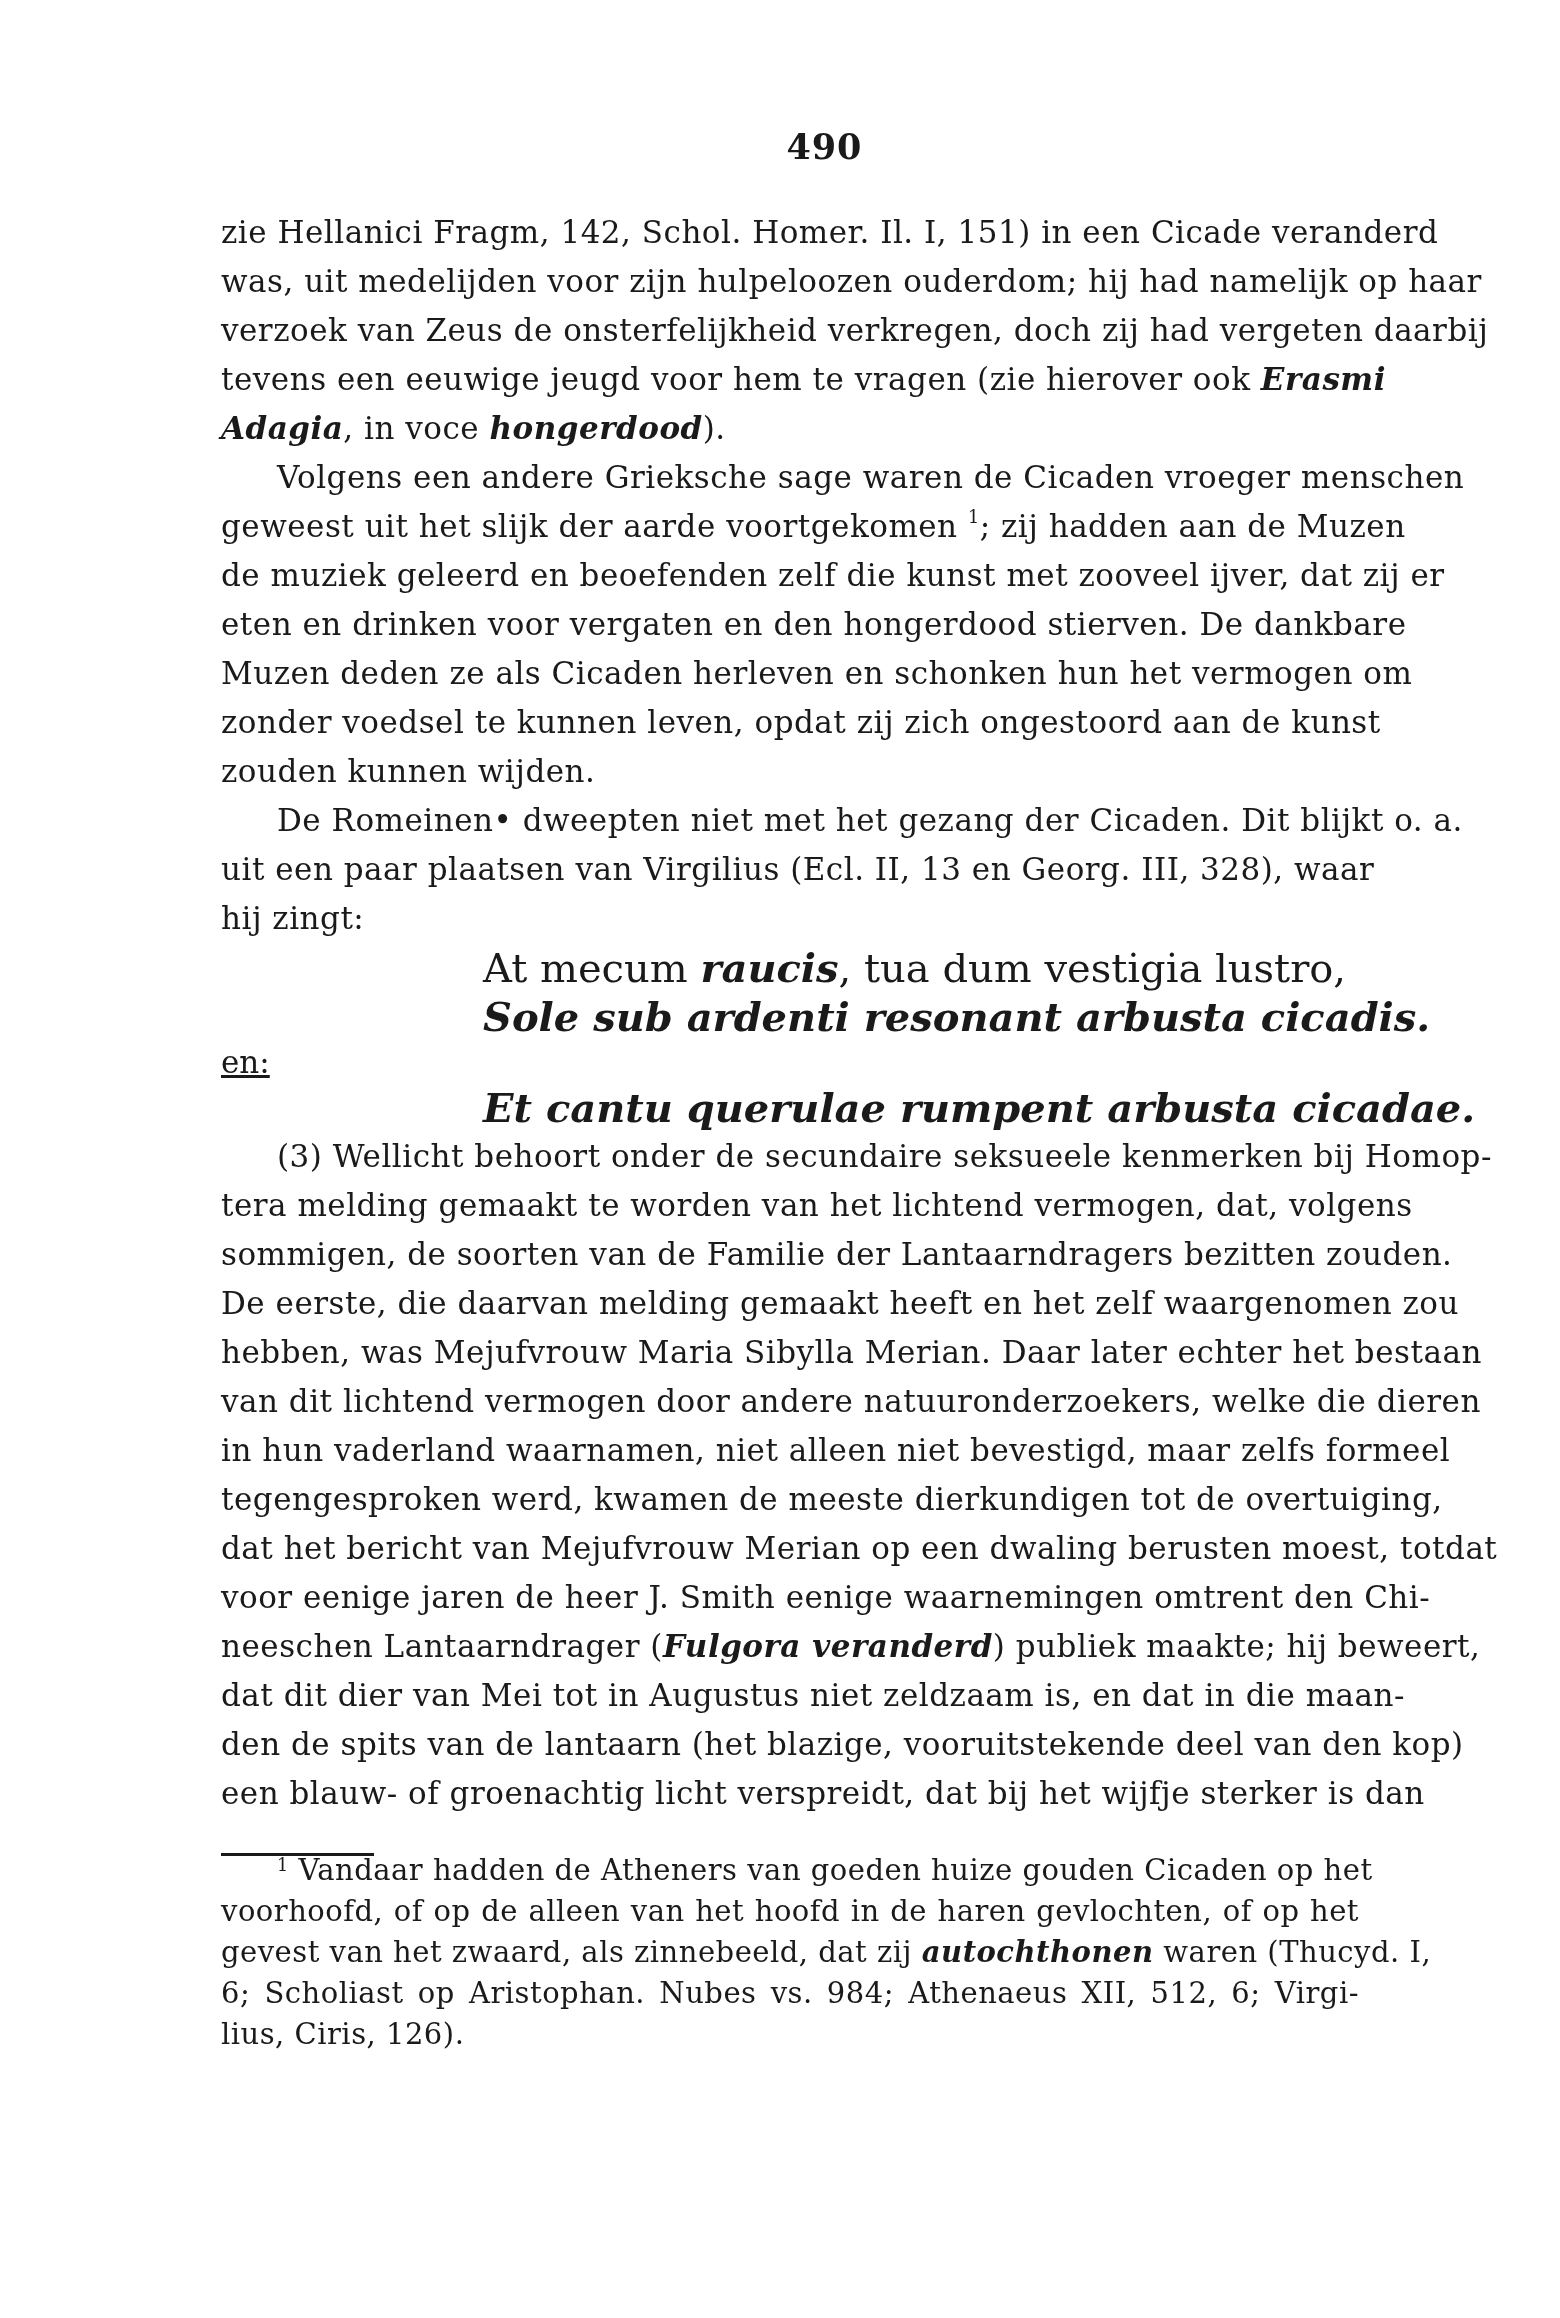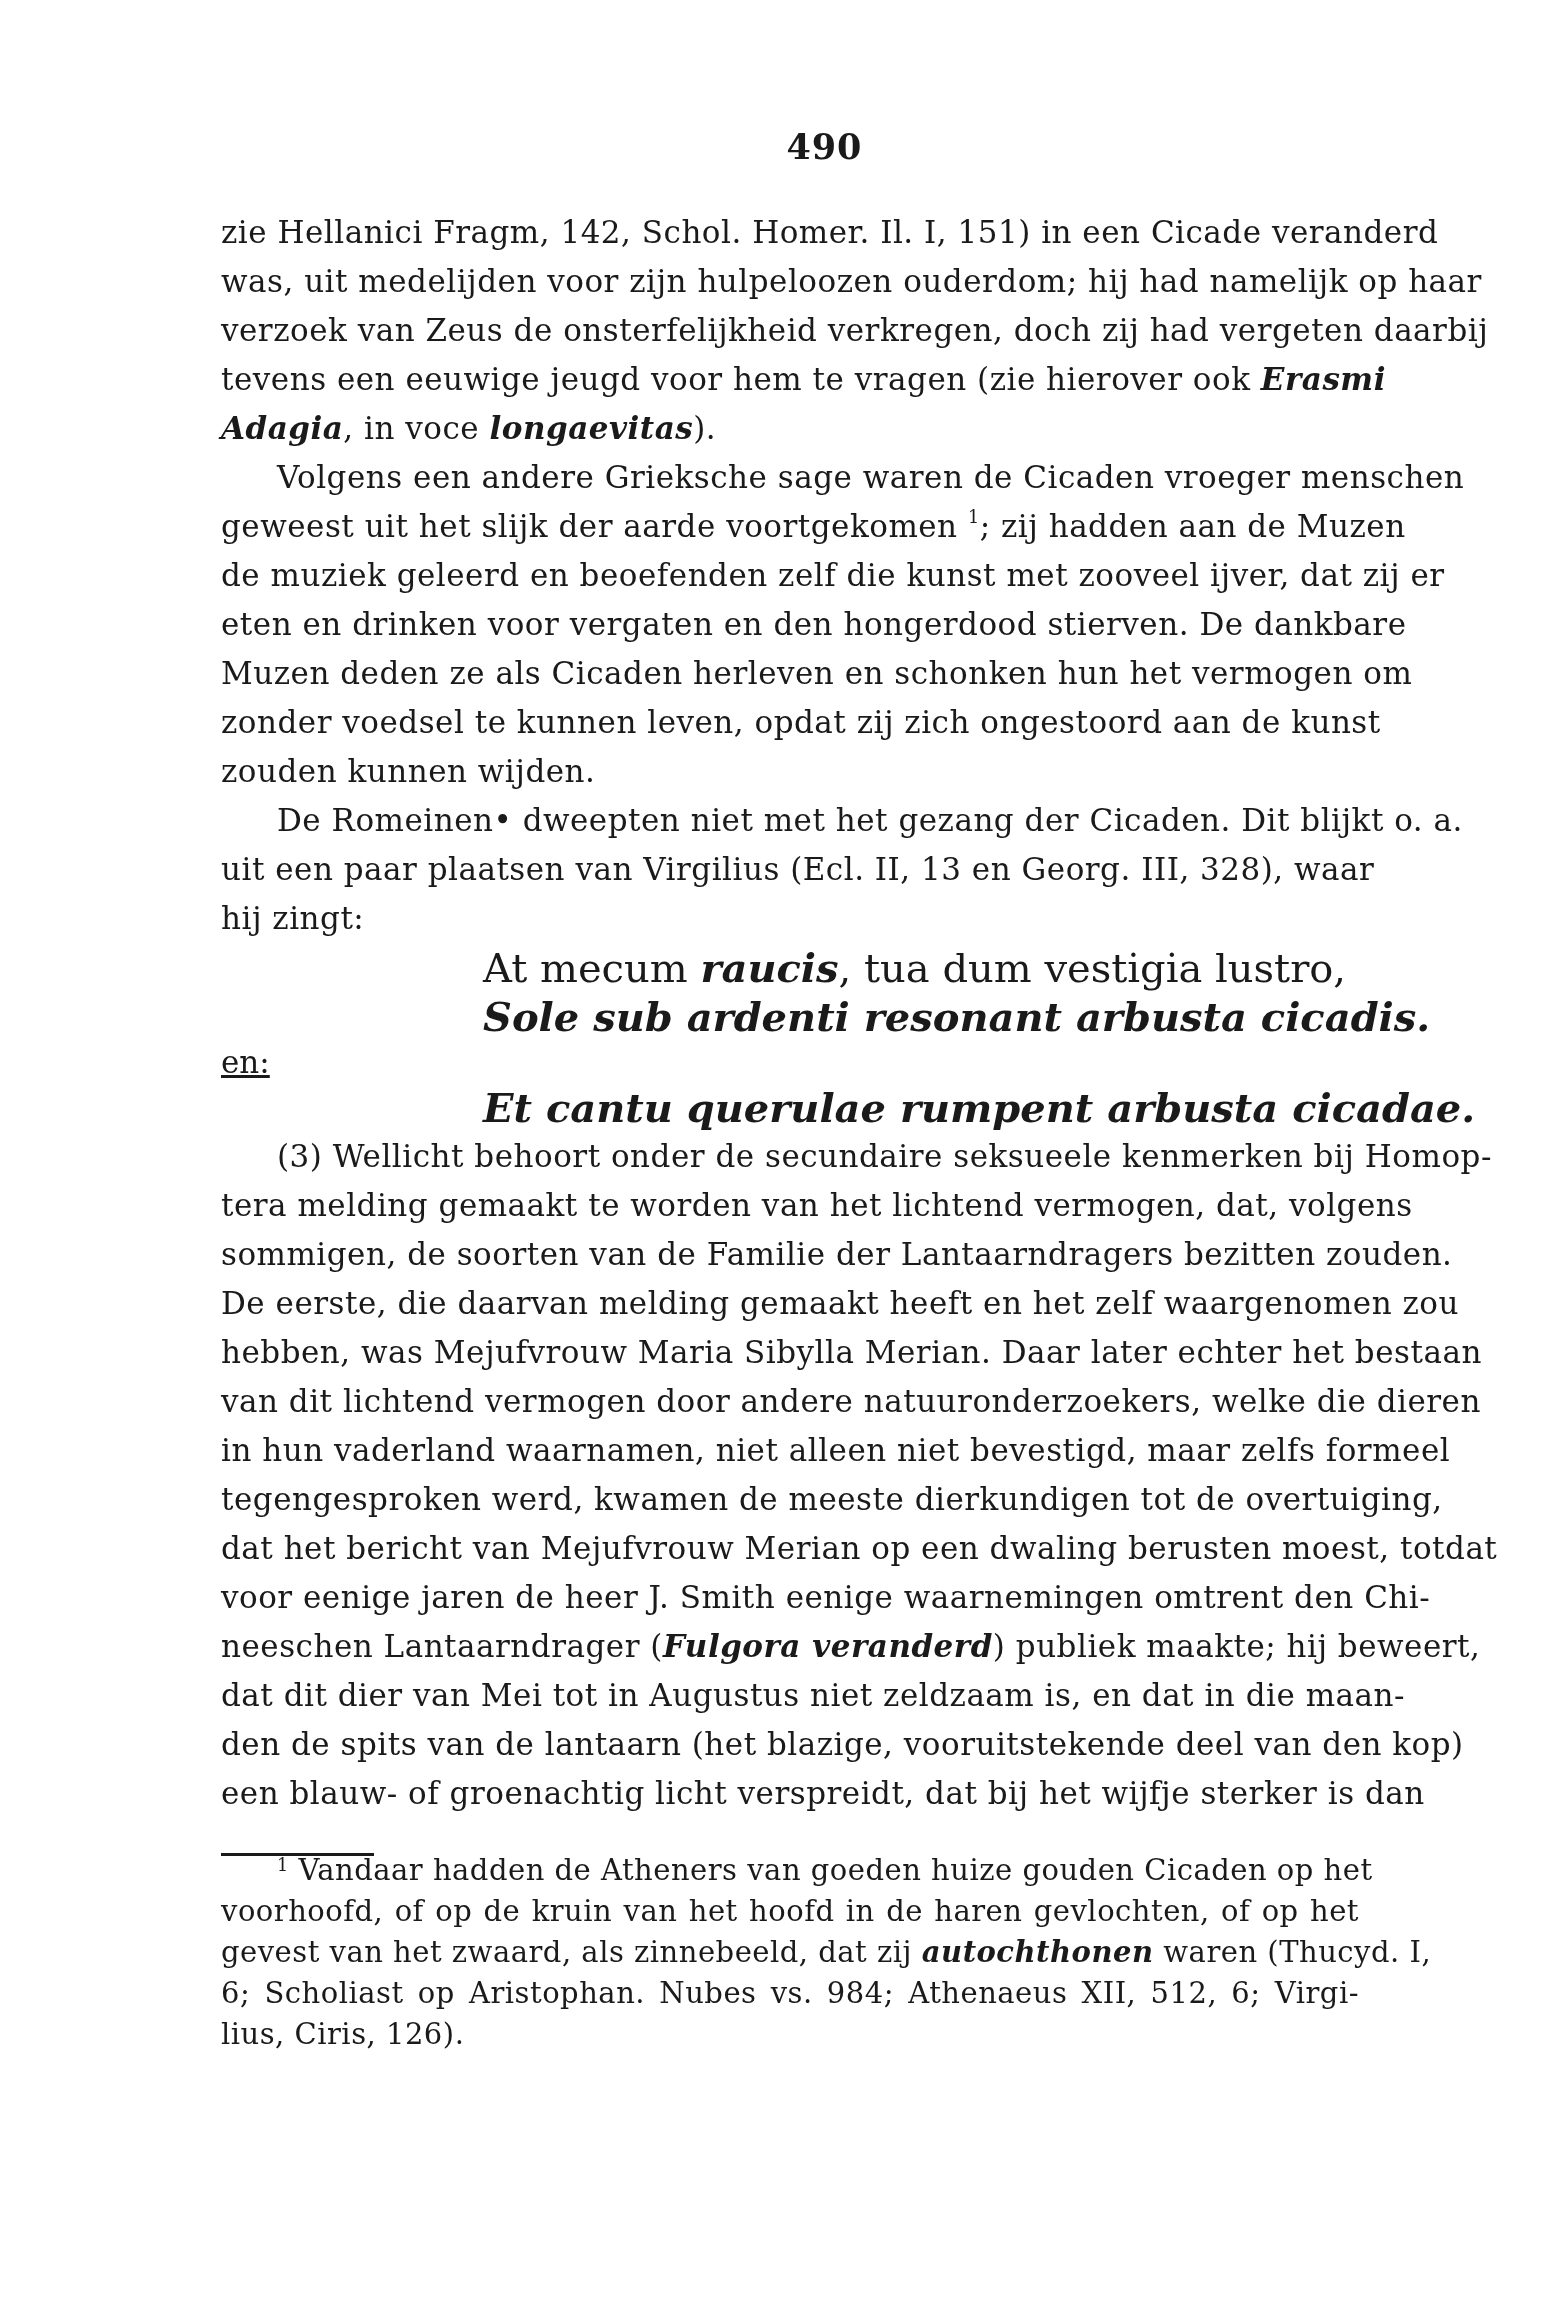--- a/index.html
+++ b/index.html
@@ -30,21 +30,21 @@
 
 <div class="page">
   <div class="page-number">490</div>
 
   <div class="body">
     <div>
         <div class="line"><span>zie Hellanici Fragm, 142, Schol. Homer. Il. I, 151) in een Cicade veranderd</span></div>
         <div class="line"><span>was, uit medelijden voor zijn hulpeloozen ouderdom; hij had namelijk op haar</span></div>
         <div class="line"><span>verzoek van Zeus de onsterfelijkheid verkregen, doch zij had vergeten daarbij</span></div>
         <div class="line"><span>tevens een eeuwige jeugd voor hem te vragen (zie hierover ook </span><span class="it">Erasmi</span></div>
-        <div class="line last"><span class="it">Adagia</span><span>, in voce </span><span class="it">longaevitas</span><span>).</span></div>
+        <div class="line last"><span class="it">Adagia</span><span>, in voce </span><span class="it">hongerdood</span><span>).</span></div>
       </div>
     <div>
         <div class="line indent"><span>Volgens een andere Grieksche sage waren de Cicaden vroeger menschen</span></div>
         <div class="line"><span>geweest uit het slijk der aarde voortgekomen </span><sup>1</sup><span>; zij hadden aan de Muzen</span></div>
         <div class="line"><span>de muziek geleerd en beoefenden zelf die kunst met zooveel ijver, dat zij er</span></div>
         <div class="line"><span>eten en drinken voor vergaten en den hongerdood stierven. De dankbare</span></div>
         <div class="line"><span>Muzen deden ze als Cicaden herleven en schonken hun het vermogen om</span></div>
         <div class="line"><span>zonder voedsel te kunnen leven, opdat zij zich ongestoord aan de kunst</span></div>
         <div class="line last"><span>zouden kunnen wijden.</span></div>
       </div>
@@ -75,19 +75,19 @@
         <div class="line"><span>neeschen Lantaarndrager (</span><span class="it">Fulgora veranderd</span><span>) publiek maakte; hij beweert,</span></div>
         <div class="line"><span>dat dit dier van Mei tot in Augustus niet zeldzaam is, en dat in die maan-</span></div>
         <div class="line"><span>den de spits van de lantaarn (het blazige, vooruitstekende deel van den kop)</span></div>
         <div class="line last"><span>een blauw- of groenachtig licht verspreidt, dat bij het wijfje sterker is dan</span></div>
       </div>
   </div>
 
   <div class="footnote-rule"></div>
   <div class="footnotes">
       <div class="fline indent"><sup>1</sup> <span>Vandaar hadden de Atheners van goeden huize gouden Cicaden op het</span></div>
-      <div class="fline"><span>voorhoofd, of op de kruin van het hoofd in de haren gevlochten, of op het</span></div>
+      <div class="fline"><span>voorhoofd, of op de alleen van het hoofd in de haren gevlochten, of op het</span></div>
       <div class="fline"><span>gevest van het zwaard, als zinnebeeld, dat zij </span><span class="it">autochthonen</span><span> waren (Thucyd. I,</span></div>
       <div class="fline"><span>6; Scholiast op Aristophan. Nubes vs. 984; Athenaeus XII, 512, 6; Virgi-</span></div>
       <div class="fline last"><span>lius, Ciris, 126).</span></div>
     </div>
 </div>
 
 
 </body></html>

